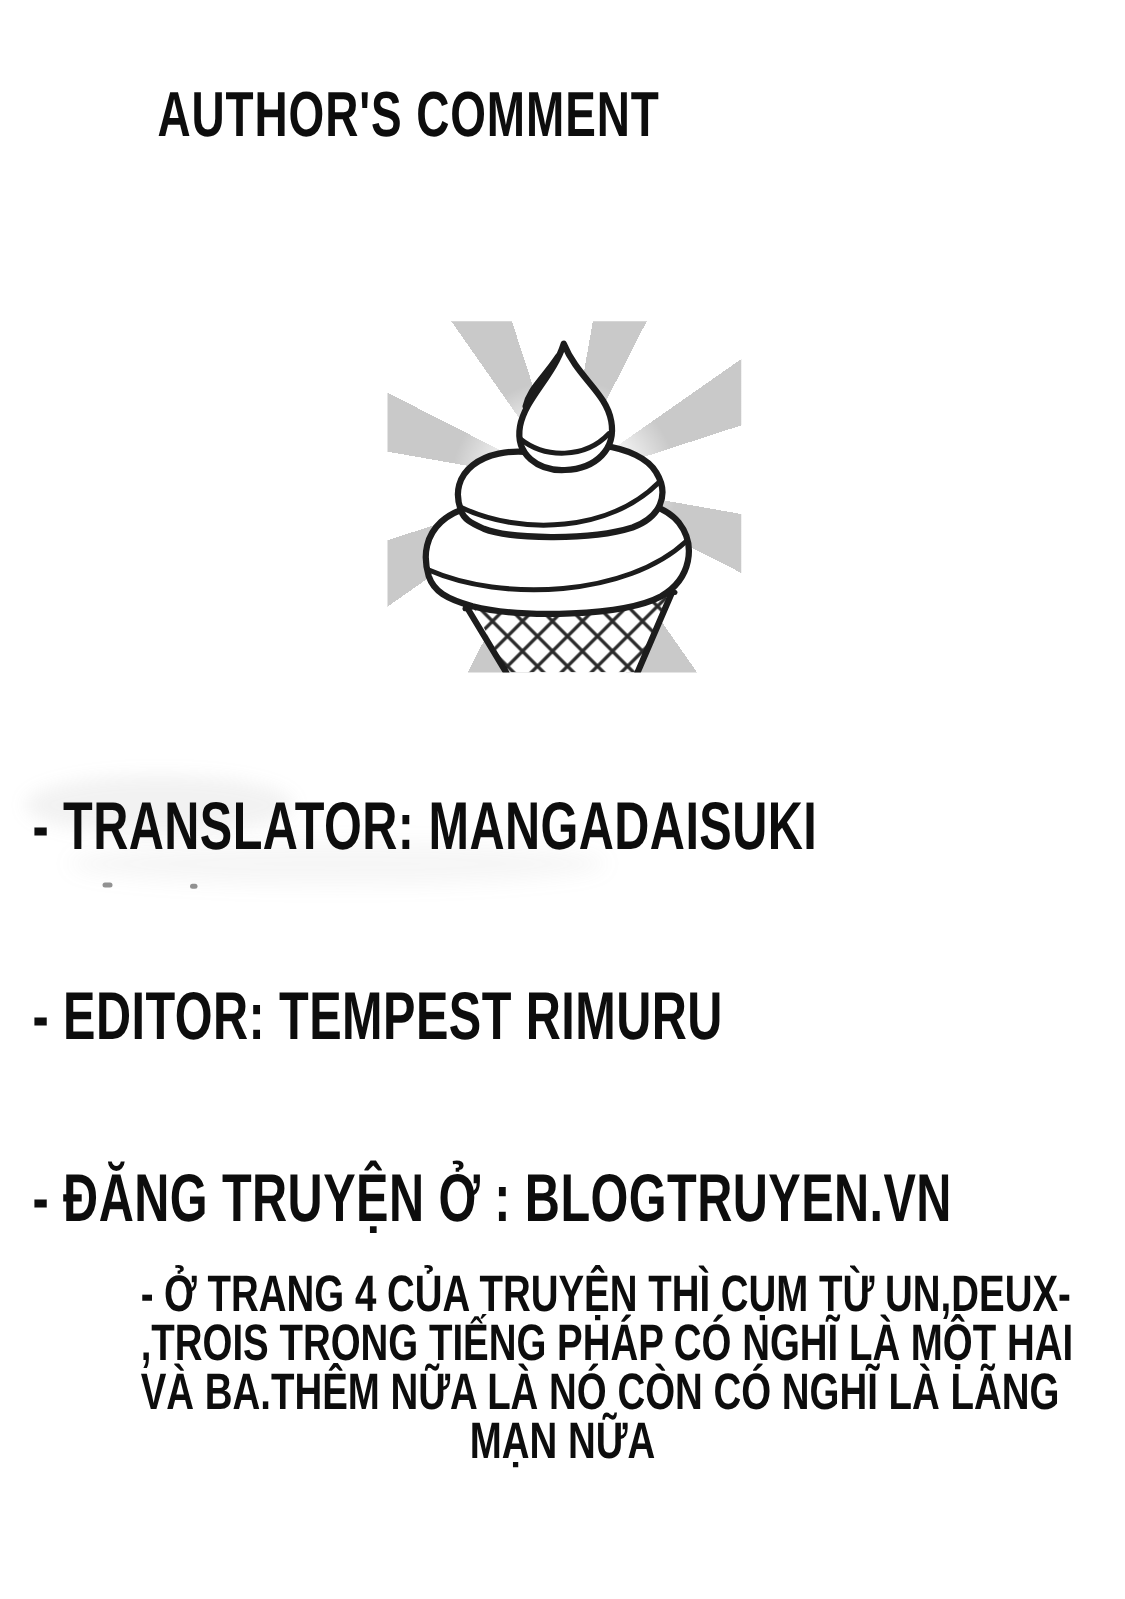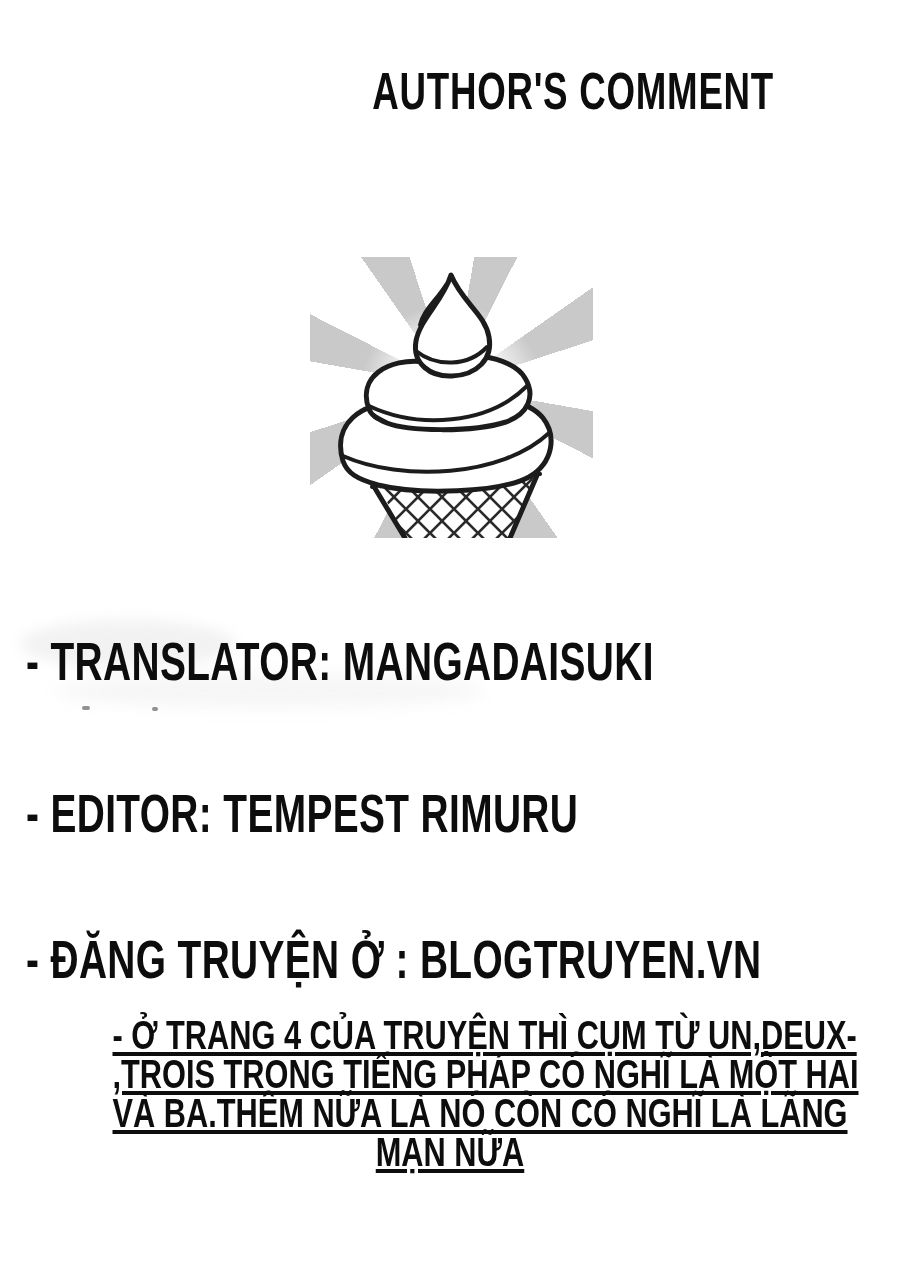--- a/index.html
+++ b/index.html
@@ -7,21 +7,21 @@
     position:relative;
     width:900px;height:1279px;
     background:#ffffff;
     overflow:hidden;
     font-family:"Liberation Sans", sans-serif;
     color:#0d0d0d;
   }
   
   .title-wrap{
     position:absolute;left:0;top:62px;width:900px;
-    text-align:right;
+    text-align:left;
   }
   .title{
     display:block;
     font-size:51px;font-weight:700;letter-spacing:1px;
     transform:scaleX(0.72);transform-origin:50% 50%;
     white-space:nowrap;
   }
   
   .illo{
     position:absolute;left:310px;top:257px;width:283px;height:281px;
@@ -49,21 +49,20 @@
           background:rgba(125,125,125,0.10);filter:blur(7px);}
   .ghost2{left:55px;top:674px;width:430px;height:34px;
           background:rgba(125,125,125,0.07);filter:blur(8px);}
   .dot{position:absolute;background:#4a4a4a;border-radius:2px;opacity:0.6;}
   .dot1{left:82px;top:706px;width:8px;height:4px;}
   .dot2{left:152px;top:707px;width:6px;height:4px;}
   
   .note{
     position:absolute;left:0;top:1016px;width:900px;
     text-align:center;
-    text-decoration:underline;
   }
   .note-line{
     display:block;width:900px;
     font-size:41px;font-weight:700;line-height:39px;
     transform:scaleX(0.75);transform-origin:50% 50%;
     white-space:nowrap;
   }
 </style>
 </head>
 <body>

